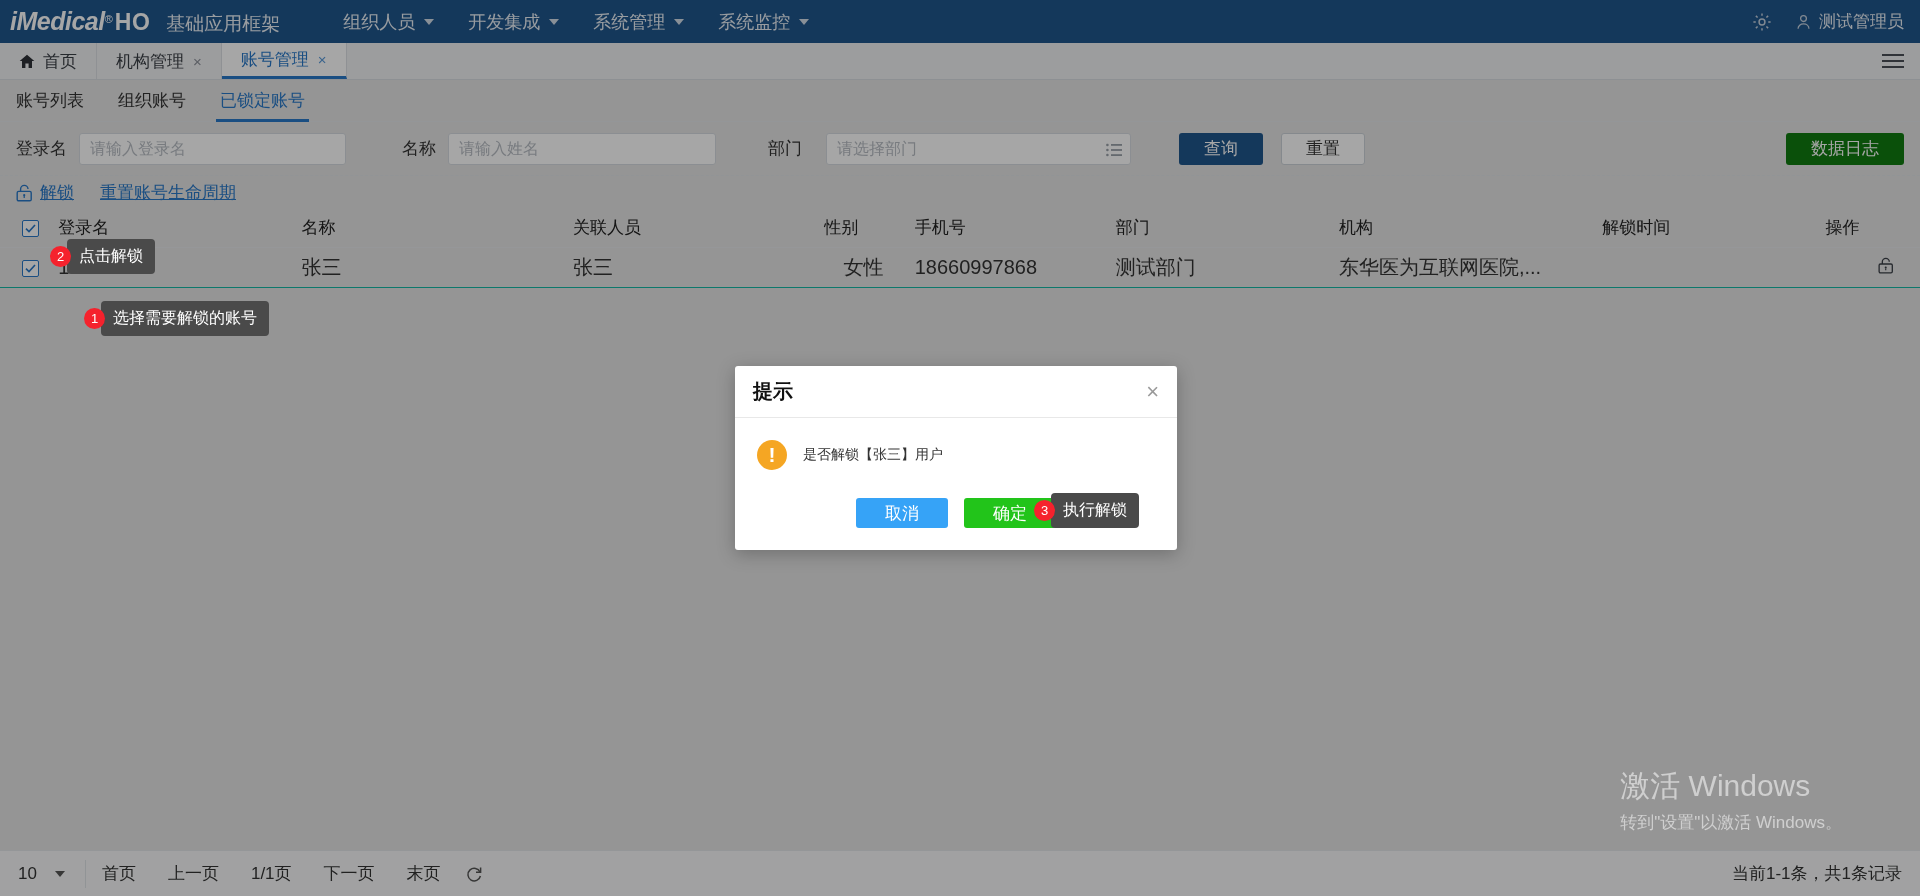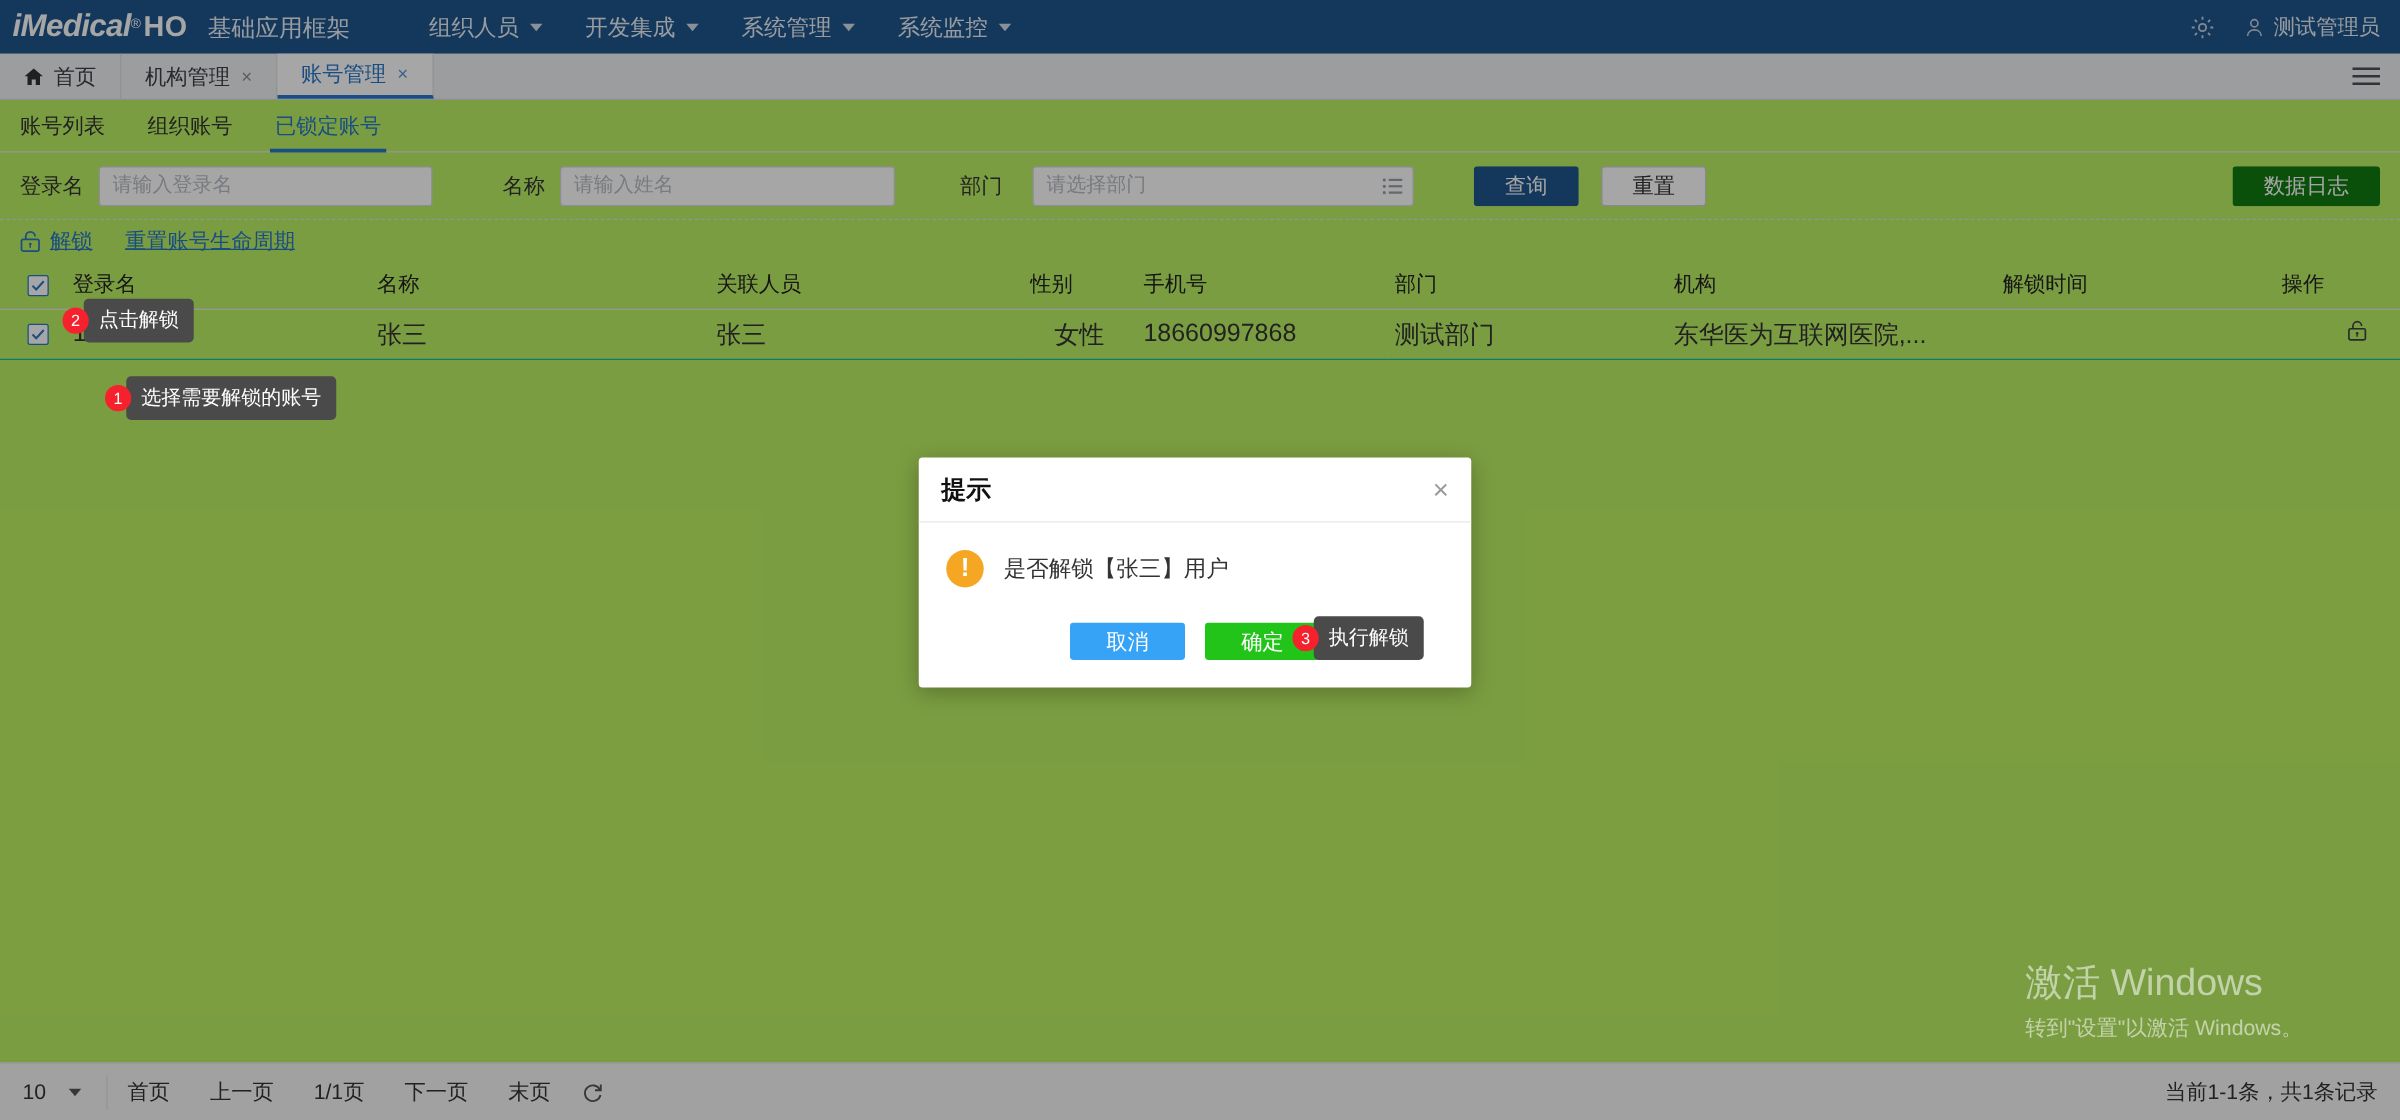--- a/index.html
+++ b/index.html
@@ -78,21 +78,21 @@
   .tab.active .tclose { color: #5a9ad8; }
   .home-icon { width: 16px; height: 15px; display:inline-block; }
   #hamburger {
     margin-left: auto; padding: 0 16px;
     display: flex; flex-direction: column; justify-content: center; gap: 4px;
     cursor: pointer;
   }
   #hamburger span { display:block; width: 22px; height: 2px; background: #4a4f56; }
 
   
-  #page { position: relative; z-index: 10; background: #bef264; height: calc(896px - 43px - 37px); }
+  #page { position: relative; z-index: 10; background: #e5e5e5; height: calc(896px - 43px - 37px); }
 
   #subtabs {
     display: flex; align-items: center;
     height: 42px; padding: 0 16px;
     border-bottom: 1px solid #e4e7ea;
     gap: 34px;
   }
   .subtab {
     font-size: 17px; color: #333; cursor: pointer;
     height: 42px; display: flex; align-items: center;
@@ -240,21 +240,21 @@
   .modal-body {
     display: flex; align-items: center; gap: 16px;
     padding: 22px 22px 6px 22px;
   }
   .warn-icon {
     width: 30px; height: 30px; border-radius: 50%;
     background: #f5a623; color: #fff;
     display: flex; align-items: center; justify-content: center;
     font-size: 21px; font-weight: bold; flex: none;
   }
-  .modal-msg { font-size: 18px; color: #333; }
+  .modal-msg { font-size: 14px; color: #333; }
   .modal-foot {
     display: flex; justify-content: center; gap: 16px;
     padding: 22px 22px 22px 22px;
   }
   .btn-cancel { background: #36a3f7; color:#fff; padding: 0 28px; height: 30px; }
   .btn-ok { background: #22c41a; color:#fff; padding: 0 28px; height: 30px; }
 
   
   #pager {
     position: absolute; left: 0; right: 0; bottom: 0;

